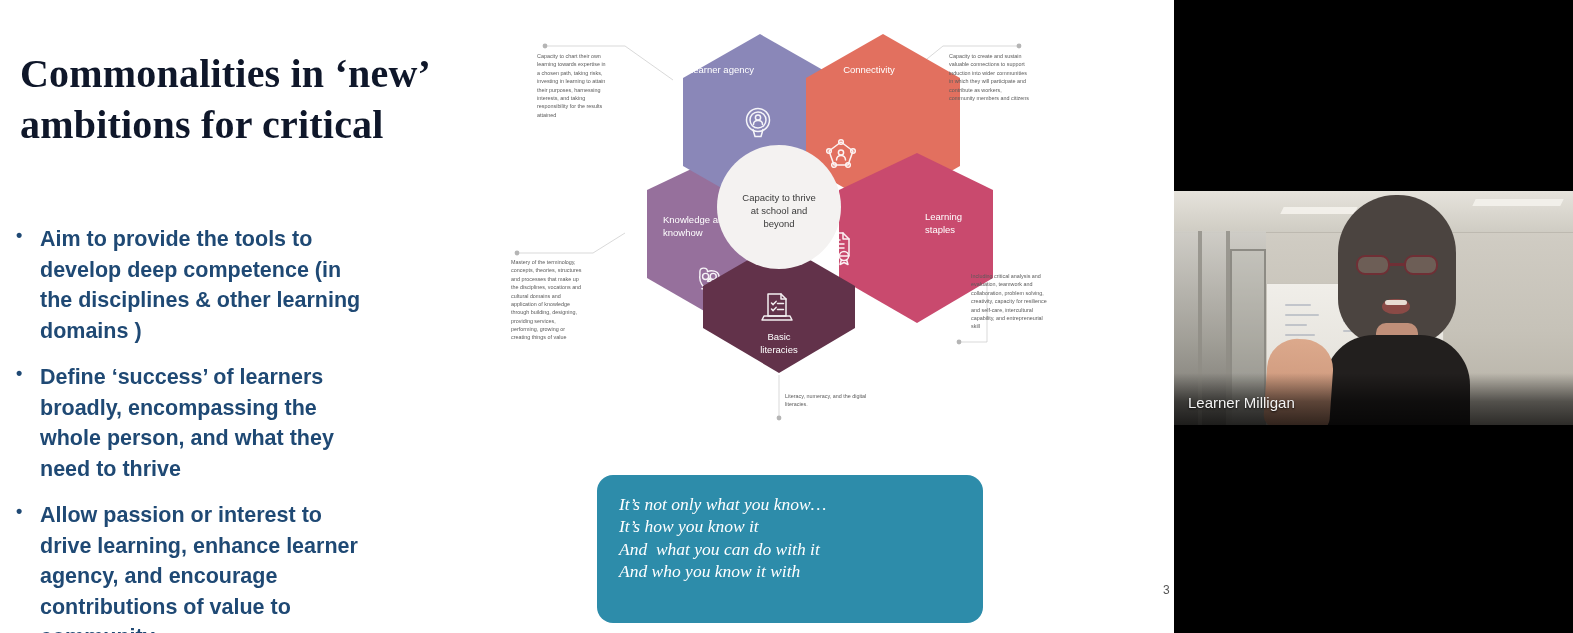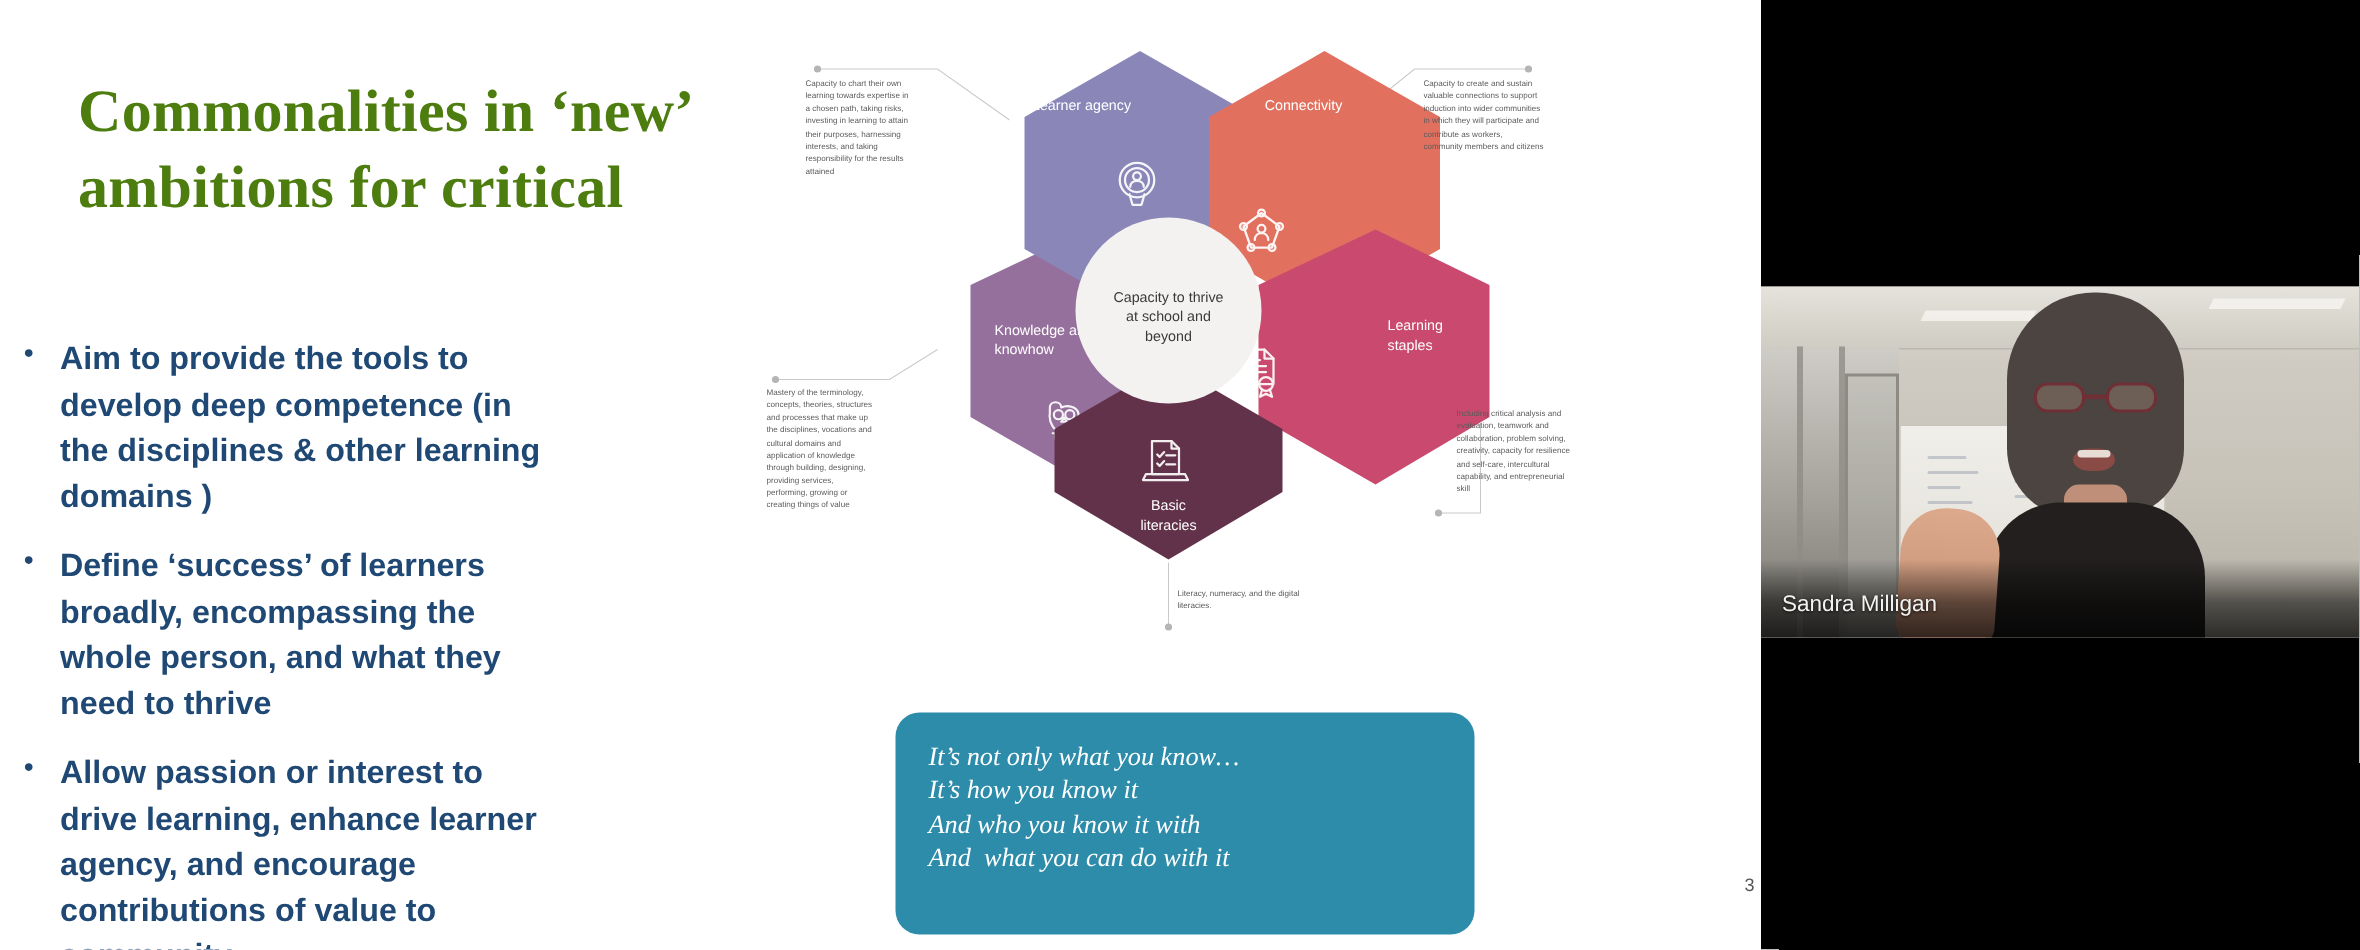--- a/index.html
+++ b/index.html
@@ -20,23 +20,22 @@
   }
 
   
   .slide-title {
     position: absolute;
     left: 20px; top: 48px;
     width: 470px;
     font-family: "Liberation Serif", serif;
     font-size: 40px;
     line-height: 1.28;
-    color: #4d7c0f;
+    color: #0f172a;
     letter-spacing: .2px;
-    margin-left: 32px;
   }
 
   
   .bullets {
     position: absolute;
     left: 8px; top: 224px;
     width: 365px;
     list-style: none;
   }
   .bullets li {
@@ -343,22 +342,22 @@
         <foreignObject x="288" y="372" width="86" height="34">
           <div xmlns="http://www.w3.org/1999/xhtml" style="font-family:'Liberation Sans',sans-serif;font-size:5.4px;line-height:1.55;color:#5b5b5b;">Literacy, numeracy, and the digital literacies.</div>
         </foreignObject>
 
       </svg>
     </div>
 
     <div id="quote-box">
       <div class="q-lead">It’s not only what you know…</div>
       <div class="q-line">It’s how you know it</div>
+      <div class="q-line">And  what you can do with it</div>
       <div class="q-line">And who you know it with</div>
-      <div class="q-line">And  what you can do with it</div>
     </div>
 
     <div class="page-number">3</div>
   </div>
 
   <div id="video-panel">
     <div id="video-feed">
       <div class="vid-bg"></div>
       <div class="vid-ceiling"></div>
       <div class="vid-light l1"></div>
@@ -387,18 +386,18 @@
         </div>
         <div class="p-mouth">
             <div class="p-teeth"></div>
           </div>
         <div class="p-neck"></div>
         <div class="p-body"></div>
       </div>
       <div class="vid-hand-left"></div>
 
       <div class="name-tag">
-        <span>Sandra Milligan</span>
+        <span>Learner Milligan</span>
       </div>
     </div>
   </div>
 
 </div>
 
 </body></html>

